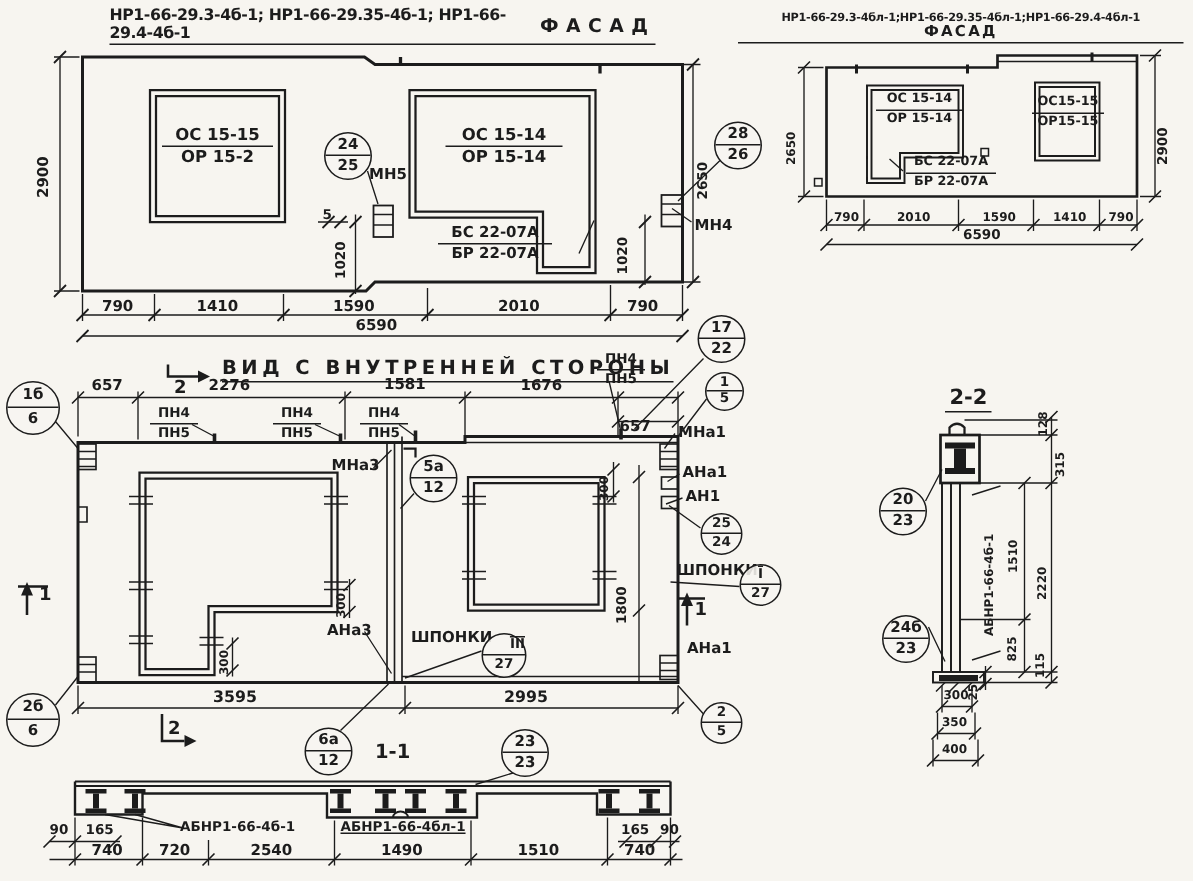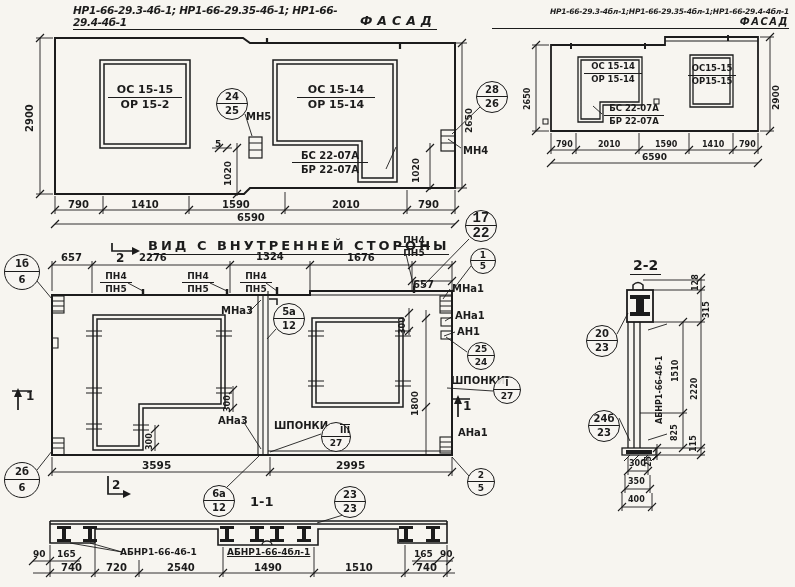--- a/index.html
+++ b/index.html
@@ -10,21 +10,21 @@
   .ann{position:absolute;white-space:nowrap;font-weight:600;line-height:1.1;}
   .ann.rot{transform:rotate(-90deg);transform-origin:0 0;}
   .ann.und{text-decoration:underline;}
   .stack{position:absolute;text-align:center;font-weight:600;line-height:1.12;}
   .stack .l1{display:block;border-bottom:1.4px solid #1c1c1c;padding:0 2px 1px 2px;}
   .stack .l2{display:block;padding-top:1px;}
   .callout{position:absolute;border:1.4px solid #1c1c1c;border-radius:50%;text-align:center;font-weight:600;background:rgba(247,245,240,.88);box-sizing:border-box;}
   .callout .top{display:block;border-bottom:1.3px solid #1c1c1c;box-sizing:border-box;}
   .callout .bot{display:block;}
   .callout .ov{text-decoration:overline;}
-  .titlerow{position:absolute;display:flex;justify-content:space-between;align-items:flex-end;border-bottom:1.7px solid #1c1c1c;padding-bottom:1px;font-style:italic;}
+  .titlerow{position:absolute;display:flex;justify-content:space-between;align-items:center;border-bottom:1.7px solid #1c1c1c;padding-bottom:1px;}
   #lf-title{left:73px;top:4px;width:364px;}
   #lf-title .codes{font-size:10.5px;font-weight:700;letter-spacing:-0.3px;}
   #lf-title .fasad{font-size:12.5px;font-weight:700;letter-spacing:5px;}
   #rf-title{left:492px;top:7px;width:297px;border-bottom-width:1.4px;flex-direction:column;}
   #rf-title .codes{font-size:7.5px;font-weight:700;letter-spacing:-0.2px;}
   #rf-title .fasad{font-size:10px;font-weight:700;letter-spacing:1.5px;}
   #mv-title{position:absolute;left:148px;top:238px;font-size:13px;font-weight:700;letter-spacing:3px;border-bottom:1.7px solid #1c1c1c;padding-bottom:1px;}
   #s22-title{position:absolute;left:630px;top:257px;font-size:14px;font-weight:700;border-bottom:1.6px solid #1c1c1c;padding:0 3px 1px 3px;}
   #s11-title{position:absolute;left:250px;top:494px;font-size:13px;font-weight:700;}
 </style>
@@ -218,21 +218,21 @@
       <div class="ann" style="left: 418px; top: 199px; font-size: 10px;">790</div>
       <div class="ann" style="left: 237px; top: 212px; font-size: 10px;">6590</div>
       <div class="ann" style="left: 556px; top: 141px; font-size: 8px;">790</div>
       <div class="ann" style="left: 598px; top: 141px; font-size: 8px;">2010</div>
       <div class="ann" style="left: 655px; top: 141px; font-size: 8px;">1590</div>
       <div class="ann" style="left: 702px; top: 141px; font-size: 8px;">1410</div>
       <div class="ann" style="left: 739px; top: 141px; font-size: 8px;">790</div>
       <div class="ann" style="left: 642px; top: 153px; font-size: 9px;">6590</div>
       <div class="ann" style="left: 61px; top: 252px; font-size: 10px;">657</div>
       <div class="ann" style="left: 139px; top: 252px; font-size: 10px;">2276</div>
-      <div class="ann" style="left: 256px; top: 251px; font-size: 10px;">1324</div>
+      <div class="ann" style="left: 256px; top: 251px; font-size: 10px;">1581</div>
       <div class="ann" style="left: 347px; top: 252px; font-size: 10px;">1676</div>
       <div class="ann" style="left: 413px; top: 279px; font-size: 10px;">657</div>
       <div class="ann" style="left: 221px; top: 305px; font-size: 10px;">МНа3</div>
       <div class="ann" style="left: 218px; top: 415px; font-size: 10px;">АНа3</div>
       <div class="ann" style="left: 274px; top: 420px; font-size: 10px;">ШПОНКИ</div>
       <div class="ann" style="left: 452px; top: 283px; font-size: 10px;">МНа1</div>
       <div class="ann" style="left: 455px; top: 310px; font-size: 10px;">АНа1</div>
       <div class="ann" style="left: 457px; top: 326px; font-size: 10px;">АН1</div>
       <div class="ann" style="left: 451px; top: 375px; font-size: 10px;">ШПОНКИ</div>
       <div class="ann" style="left: 458px; top: 427px; font-size: 10px;">АНа1</div>
@@ -318,21 +318,21 @@
         <span class="bot" style="height: 14px; line-height: 14px;">26</span>
       </div>
       <div class="callout" style="left: 4px; top: 254px; width: 36px; height: 36px; font-size: 10px;">
         <span class="top" style="height: 17px; line-height: 17px;">1б</span>
         <span class="bot" style="height: 16px; line-height: 16px;">6</span>
       </div>
       <div class="callout" style="left: 4px; top: 462px; width: 36px; height: 36px; font-size: 10px;">
         <span class="top" style="height: 17px; line-height: 17px;">2б</span>
         <span class="bot" style="height: 16px; line-height: 16px;">6</span>
       </div>
-      <div class="callout" style="left: 465px; top: 210px; width: 32px; height: 32px; font-size: 14px; font-family: Liberation Mono, monospace;">
+      <div class="callout" style="left: 465px; top: 210px; width: 32px; height: 32px; font-size: 10px;">
         <span class="top" style="height: 15px; line-height: 15px;">17</span>
         <span class="bot" style="height: 14px; line-height: 14px;">22</span>
       </div>
       <div class="callout" style="left: 470px; top: 248px; width: 26px; height: 26px; font-size: 9px;">
         <span class="top" style="height: 12px; line-height: 12px;">1</span>
         <span class="bot" style="height: 11px; line-height: 11px;">5</span>
       </div>
       <div class="callout" style="left: 273px; top: 303px; width: 32px; height: 32px; font-size: 10px;">
         <span class="top" style="height: 15px; line-height: 15px;">5а</span>
         <span class="bot" style="height: 14px; line-height: 14px;">12</span>

